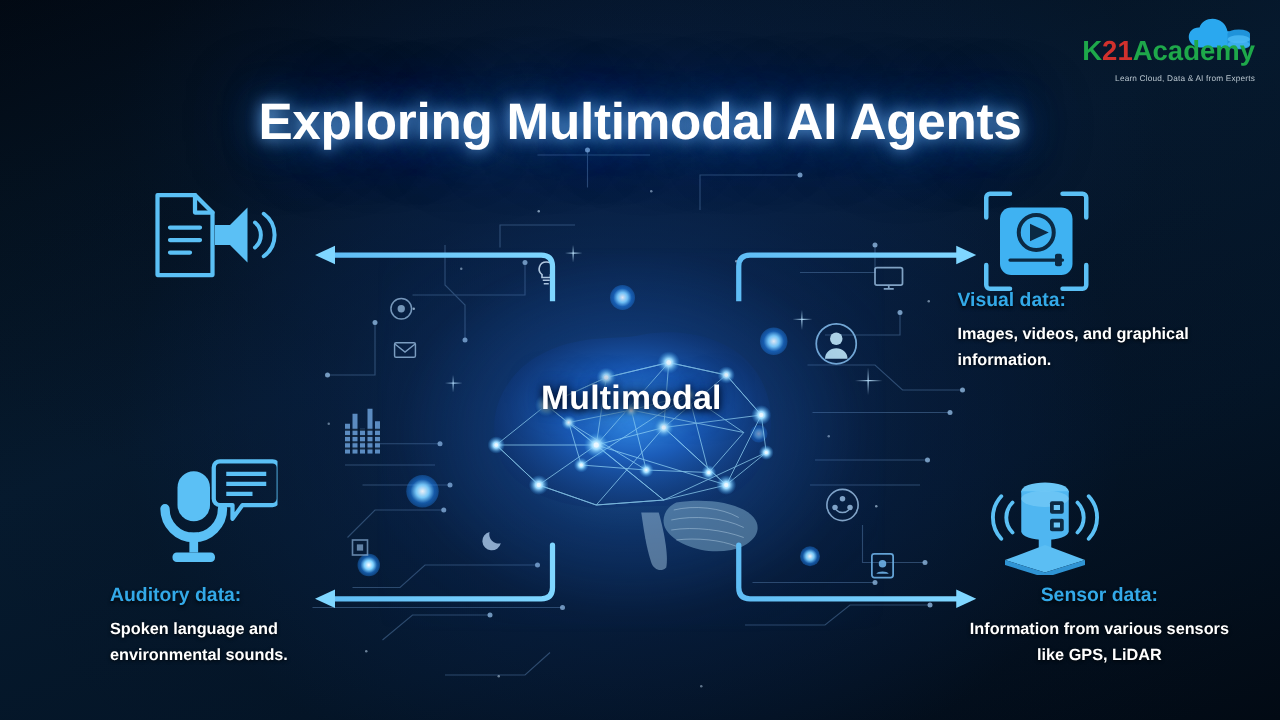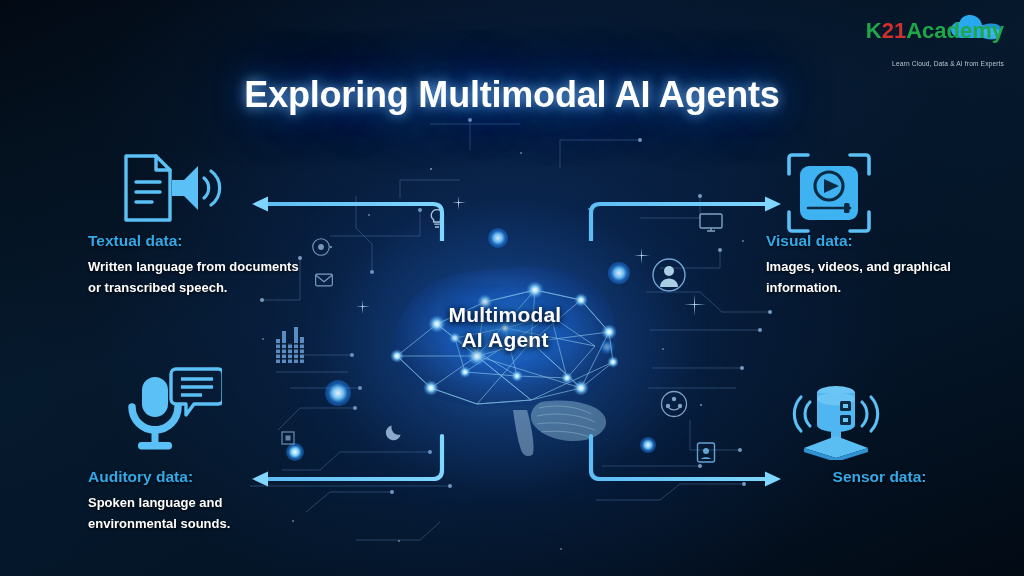--- a/index.html
+++ b/index.html
@@ -40,37 +40,37 @@
   #brain-glow {
     position:absolute; left:-40px; top:-36px; width:400px; height:300px;
     background:radial-gradient(ellipse at 50% 48%, rgba(58,152,255,0.42) 0%, rgba(30,96,200,0.22) 38%, rgba(10,40,110,0.06) 66%, rgba(0,0,0,0) 100%);
     filter:blur(2px);
   }
   #brain-svg { position:absolute; inset:0; }
 
   
   #center-label {
     position:absolute; left:345px; top:303px; width:320px;
-    text-align:center; color:#fff; font-weight:bold; font-size:21px;
+    text-align:center; color:#fff; font-weight:bold; font-size:27px;
     line-height:1.18; letter-spacing:.2px;
     text-shadow:0 0 10px rgba(0,20,60,.95), 0 2px 5px rgba(0,0,0,.9), 0 0 26px rgba(10,50,120,.85);
   }
 
   
   #title {
     position:absolute; left:0; top:74px; width:1024px; text-align:center;
-    color:#ffffff; font-size:36px; font-weight:bold; letter-spacing:-0.2px;
+    color:#ffffff; font-size:41px; font-weight:bold; letter-spacing:-0.2px;
     text-shadow:0 0 12px rgba(120,190,255,.85), 0 0 30px rgba(40,120,230,.75), 0 0 58px rgba(20,80,190,.55);
   }
 
   
   #logo { position:absolute; right:14px; top:14px; width:150px; height:62px; }
   #logo-cloud { position:absolute; right:6px; top:0px; width:56px; height:28px; }
   #logo-text {
-    position:absolute; right:6px; top:6px; width:144px; text-align:right;
+    position:absolute; right:6px; top:16px; width:144px; text-align:right;
     font-size:22px; font-weight:bold; line-height:1;
   }
   .lt-k { color:#1ea84a; }
   .lt-21 { color:#d0312d; }
   .lt-ac { color:#1ea84a; }
   #logo-tag {
     position:absolute; right:6px; top:46px; width:144px; text-align:right;
     font-size:6.6px; color:#b9c6cf; letter-spacing:.15px; white-space:nowrap;
   }
 
@@ -327,21 +327,20 @@
         <circle cx="160" cy="90" r="1.2"></circle>
           <circle cx="222" cy="140" r="1.2"></circle>
         <circle cx="120" cy="134" r="1.2"></circle>
           <circle cx="268" cy="124" r="1.2"></circle>
       </g>
     </svg>
   </div>
 
   <div id="center-label">
     <div>Multimodal</div>
-    <div>AI Agent</div>
   </div>
 
   <div id="title">Exploring Multimodal AI Agents</div>
 
   <div id="logo">
     <svg id="logo-cloud" viewBox="0 0 56 28">
       <path d="M14 24 C7 24 3 20 3 15.5 C3 11 7 7.6 11.6 8 C13 3.6 17.4 1 22 1 C28 1 33 5.2 34 11 C39 10.6 43 14 43 18.4 C43 22 40 24 36 24 Z" fill="#2aa8ef"></path>
       <ellipse cx="43" cy="13" rx="9" ry="3.4" fill="#1f93da"></ellipse>
       <path d="M34 13 v9 c0 1.9 4 3.4 9 3.4 s9 -1.5 9 -3.4 v-9 z" fill="#1f93da"></path>
       <ellipse cx="43" cy="17.4" rx="9" ry="3.2" fill="#49b8f5" opacity="0.85"></ellipse>
@@ -433,32 +432,29 @@
     <path d="M46 58 L78 70 L46 80 L14 70 Z" fill="#5bbef3"></path>
     <path d="M14 70 L14 74 L46 84 L78 74 L78 70 L46 80 Z" fill="#2f93d3"></path>
     <g stroke="#5bc0f5" stroke-width="3.1" fill="none" stroke-linecap="round">
       <path d="M20 24 A17 17 0 0 0 20 48"></path>
       <path d="M11 19 A25 25 0 0 0 11 53"></path>
       <path d="M72 24 A17 17 0 0 1 72 48"></path>
       <path d="M81 19 A25 25 0 0 1 81 53"></path>
     </g>
   </svg>
 
-  <div class="block" id="block-text">
-    <div class="hd">Textual data:</div>
-    <div class="bd">Written language from documents or transcribed speech.</div>
-  </div>
 
   <div class="block" id="block-visual">
     <div class="hd">Visual data:</div>
     <div class="bd">Images, videos, and graphical information.</div>
   </div>
 
   <div class="block" id="block-audio">
     <div class="hd">Auditory data:</div>
     <div class="bd">Spoken language and environmental sounds.</div>
   </div>
 
   <div class="block" id="block-sensor">
     <div class="hd">Sensor data:</div>
+    <div class="bd">Information from various sensors like GPS,  LiDAR</div>
   </div>
 
 </div>
 
 </body></html>

